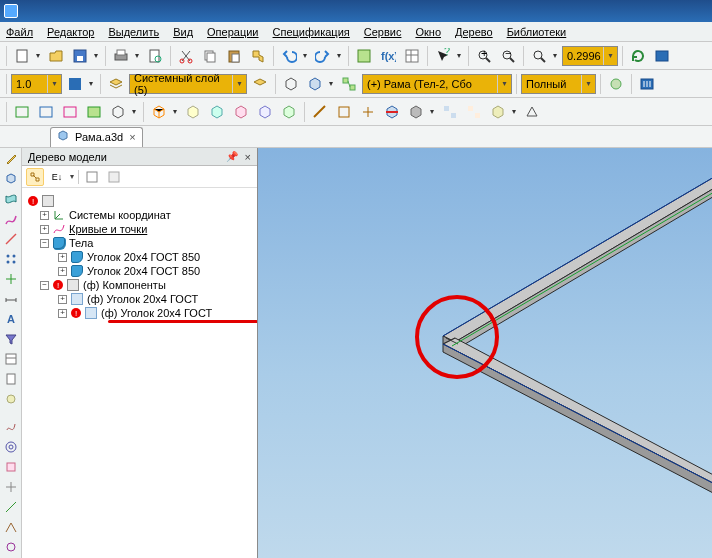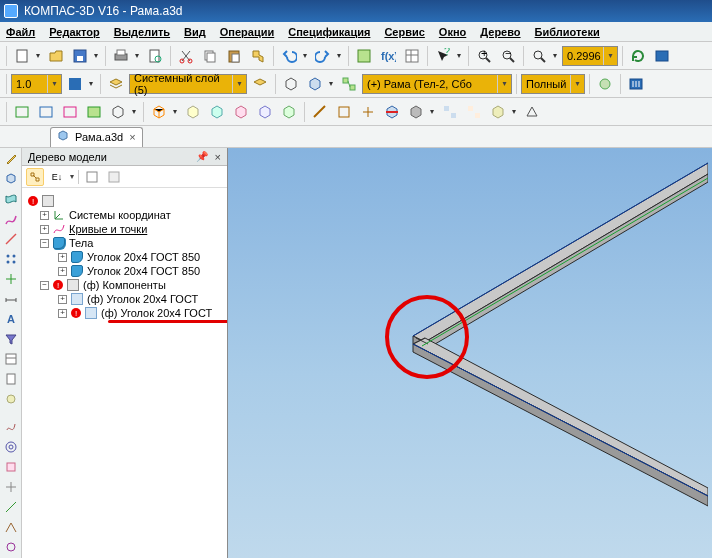--- a/index.html
+++ b/index.html
@@ -2,21 +2,21 @@
 <html><head>
 <meta charset="utf-8">
 <style>
   * { box-sizing: border-box; margin: 0; padding: 0; font-family: Tahoma, sans-serif; font-size: 11px; }
   body { width: 712px; height: 558px; background: #fff; overflow: hidden; position: relative; }
 
   .titlebar { height: 22px; background: linear-gradient(#1f4e8c,#2a6db5); color: #fff; display: flex; align-items: center; padding: 0 4px; gap: 6px; }
   .titlebar .appico { width: 14px; height: 14px; background: #55aaff; border: 1px solid #fff; border-radius: 2px; }
   .titlebar span { font-size: 12px; }
 
-  .menubar { height: 20px; background: #eef2f2; display: flex; align-items: center; padding: 0 6px; gap: 14px; border-bottom: 1px solid #c9c9c9; font-weight: bold; }
+  .menubar { height: 20px; background: #eef2f2; display: flex; align-items: center; padding: 0 6px; gap: 14px; border-bottom: 1px solid #c9c9c9; }
   .menubar span { cursor: default; }
   .menubar span u { text-decoration: underline; }
 
   .toolbar { height: 28px; background: #f2f4f4; border-bottom: 1px solid #c9c9c9; display: flex; align-items: center; padding: 0 4px; gap: 2px; }
   .toolbar .sep { width: 1px; height: 20px; background: #ccc; margin: 0 2px; }
   .tbtn { width: 22px; height: 22px; border: 1px solid transparent; display: flex; align-items: center; justify-content: center; border-radius: 2px; }
   .tdd { display: flex; align-items: center; gap: 0; }
   .tdd .arrow { width: 10px; height: 22px; display: flex; align-items: center; justify-content: center; }
   .combo { height: 20px; border: 1px solid #888; background: #eab308; display: flex; align-items: center; padding: 0 14px 0 4px; position: relative; }
   .combo .cbarrow { width: 14px; height: 18px; border-left: 1px solid #ccc; position: absolute; right: 0; top: 0; display: flex; align-items: center; justify-content: center; }
@@ -26,21 +26,21 @@
   .row4 { height: 28px; }
 
   .left-vtoolbar { position: absolute; left: 0; top: 148px; width: 22px; background: #eef2f2; border-right: 1px solid #c9c9c9; height: 410px; display: flex; flex-direction: column; align-items: center; gap: 2px; padding: 2px 0; }
   .vbtn { width: 18px; height: 18px; border: 1px solid transparent; display: flex; align-items: center; justify-content: center; border-radius: 2px; }
 
   .tabrow { height: 22px; background: #f2f4f4; border-bottom: 1px solid #c9c9c9; display: flex; align-items: center; padding-left: 50px; gap: 4px;}
   .doctab { background: #fff; border: 1px solid #999; border-bottom: none; height: 20px; display: flex; align-items: center; padding: 0 6px; gap: 6px; border-radius: 3px 3px 0 0; }
   .doctab .xclose { font-family: Arial; color: #555; }
 
   .workspace { position: absolute; left: 22px; top: 148px; right: 0; bottom: 0; display: flex; }
-  .tree-panel { width: 206px; border-right: 1px solid #8a8a8a; display: flex; flex-direction: column; background: #fff; }
+  .tree-panel { width: 236px; border-right: 1px solid #8a8a8a; display: flex; flex-direction: column; background: #fff; }
   .panel-title { height: 18px; background: #e4e8e8; border-bottom: 1px solid #bcbcbc; display: flex; align-items: center; padding: 0 6px; gap: 6px; }
   .panel-title .spacer { flex: 1; }
   .pin { font-size: 10px; color: #444; }
   .px { font-size: 11px; color: #444; }
 
   .panel-subbar { height: 22px; display: flex; align-items: center; padding: 0 4px; gap: 4px; border-bottom: 1px solid #ddd; }
   .mini { width: 18px; height: 18px; border: 1px solid #f8cd6a; background: #ffefc0; display:flex; align-items:center; justify-content:center; border-radius:2px;}
   .mini2 { width:18px;height:18px;border:1px solid transparent;display:flex;align-items:center;justify-content:center;}
 
   .tree { flex: 1; overflow: auto; padding: 6px 2px; }
@@ -64,23 +64,20 @@
 
   svg.frame { position: absolute; left: 0; top: 0; }
 
   .chevsmall { font-size: 8px; color: #444; }
 </style>
 </head>
 <body>
 
 <div class="titlebar">
   <div class="appico"></div>
-  <span>
-    <span>КОМПАС-3D V16</span><span> - </span><span>Рама.a3d</span>
-  </span>
 </div>
 
 <div class="menubar">
   <span><u>Файл</u></span>
   <span><u>Редактор</u></span>
   <span><u>Выделить</u></span>
   <span><u>Вид</u></span>
   <span><u>Операции</u></span>
   <span><u>Спецификация</u></span>
   <span><u>Сервис</u></span>
@@ -301,21 +298,21 @@
         <line x1="7" y1="5" x2="9" y2="11" stroke="#5a5"></line>
       </svg>
     </div>
   <div class="combo" style="width:150px">
     <span>(+) Рама (Тел-2, Сбо</span>
     <div class="cbarrow">
         <span class="chevsmall">▾</span>
       </div>
   </div>
   <div class="sep"></div>
-  <div class="combo" style="width:64px">
+  <div class="combo" style="width:75px">
     <span>Полный</span>
     <div class="cbarrow">
         <span class="chevsmall">▾</span>
       </div>
   </div>
   <div class="sep"></div>
   <div class="tbtn">
       <svg width="16" height="16">
         <circle cx="8" cy="8" r="5" fill="#c6e0b4" stroke="#5a5"></circle>
       </svg>

